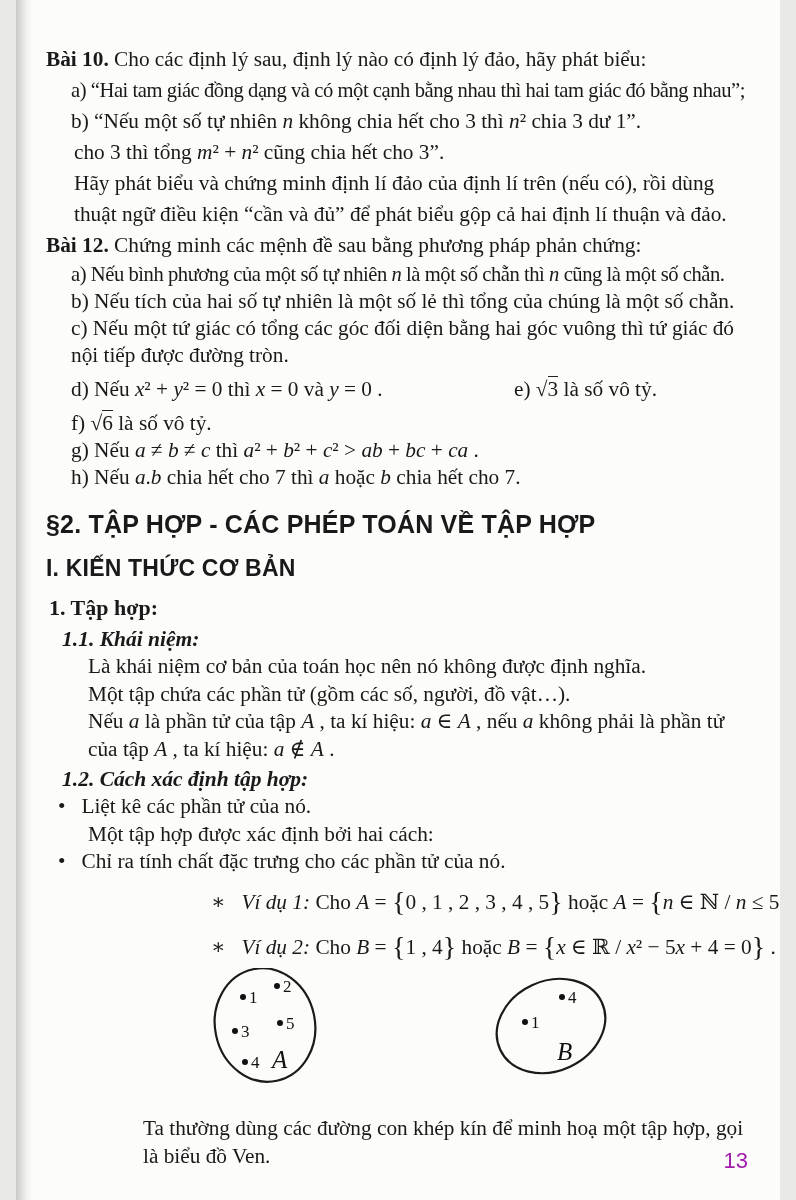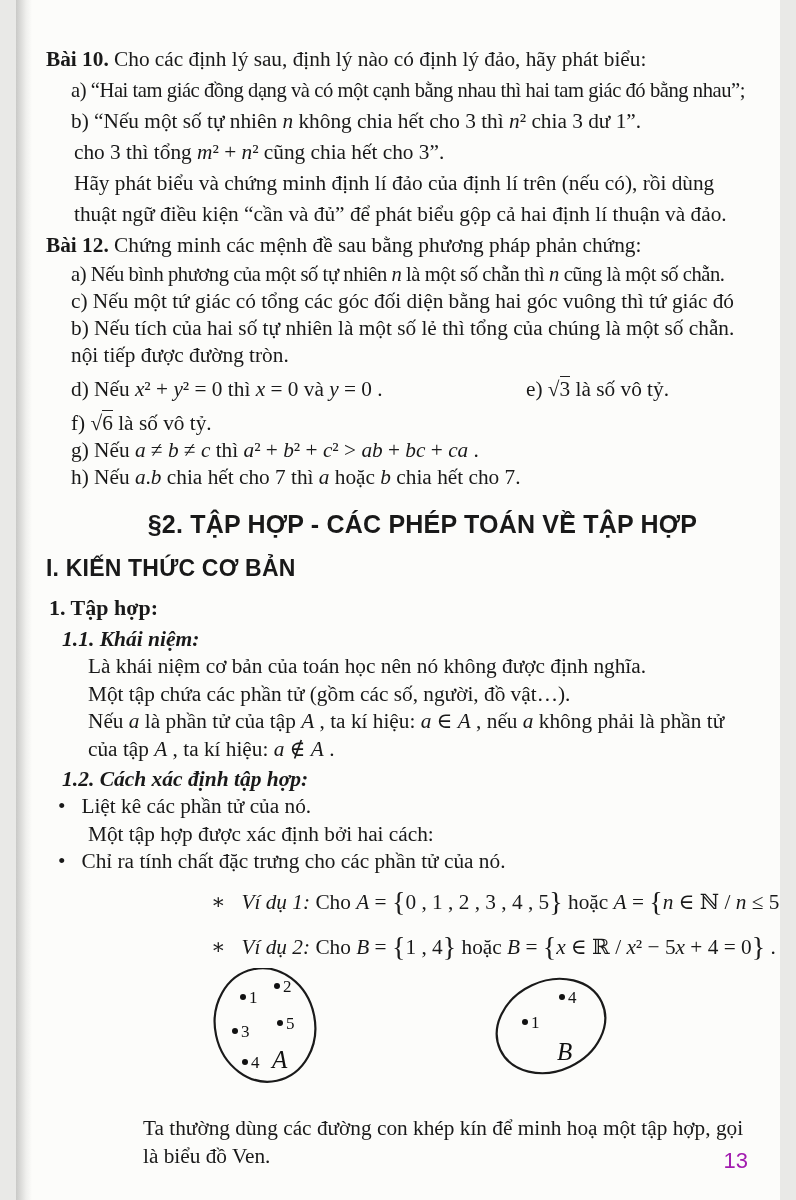--- a/index.html
+++ b/index.html
@@ -14,26 +14,26 @@
   }
   .content{position:absolute;left:30px;top:44px;width:740px;}
   .line{position:relative;font-size:21.3px;line-height:31px;white-space:nowrap;}
   .line i{font-family:"Liberation Serif",serif;}
   .lbl{font-weight:bold;}
   .l1{padding-left:25px;}
   .l2{padding-left:28px;}
   .tight{font-size:20.6px;letter-spacing:-0.45px;}
   .grp{line-height:27px;}
   .mt1{margin-top:7px;}
-  .rt{position:absolute;left:480px;top:0;}
+  .rt{position:absolute;left:468px;top:0;}
   .ov{display:inline-block;border-top:1.4px solid #222;line-height:1.05;padding-top:1px;}
   .brc{font-size:1.32em;font-style:normal;vertical-align:-0.08em;}
   .section-heading{
     font-family:"Liberation Sans","DejaVu Sans",sans-serif;
-    font-weight:bold;font-size:25px;text-align:right;width:88%;
+    font-weight:bold;font-size:25px;text-align:left;width:88%;
     margin-top:18px;letter-spacing:0.2px;
   }
   .kien-thuc{
     font-family:"Liberation Sans","DejaVu Sans",sans-serif;
     font-weight:bold;font-size:23px;margin-top:13px;letter-spacing:0.2px;
   }
   .tap-hop{font-weight:bold;font-size:22px;margin-top:8px;padding-left:3px;}
   .hsub{font-weight:bold;font-style:italic;font-size:21.5px;padding-left:16px;line-height:28px;margin-top:2px;}
   .k{padding-left:42px;line-height:27.5px;}
   .kb{padding-left:12px;line-height:27.5px;}
@@ -57,22 +57,22 @@
 
     <div>
         <div class="line "><span class="lbl">Bài 10.</span>  Cho các định lý sau, định lý nào có định lý đảo, hãy phát biểu:</div>
         <div class="line l1 tight">a) “Hai tam giác đồng dạng và có một cạnh bằng nhau thì hai tam giác đó bằng nhau”;</div>
         <div class="line l1">b) “Nếu một số tự nhiên  <i>n</i>  không chia hết cho 3 thì  <i>n</i>²  chia 3 dư 1”.</div>
         <div class="line l2">cho 3 thì tổng  <i>m</i>² + <i>n</i>²  cũng chia hết cho 3”.</div>
         <div class="line l2">Hãy phát biểu và chứng minh định lí đảo của định lí trên (nếu có), rồi dùng</div>
         <div class="line l2">thuật ngữ điều kiện “cần và đủ” để phát biểu gộp cả hai định lí thuận và đảo.</div>
         <div class="line "><span class="lbl">Bài 12.</span> Chứng minh các mệnh đề sau bằng phương pháp phản chứng:</div>
         <div class="line l1 tight grp">a) Nếu bình phương của một số tự nhiên <i>n</i> là một số chẵn thì <i>n</i> cũng là một số chẵn.</div>
+        <div class="line l1 grp">b) Nếu tích của hai số tự nhiên là một số lẻ thì tổng của chúng là một số chẵn.</div>
         <div class="line l1 grp">c) Nếu một tứ giác có tổng các góc đối diện bằng hai góc vuông thì tứ giác đó</div>
-        <div class="line l1 grp">b) Nếu tích của hai số tự nhiên là một số lẻ thì tổng của chúng là một số chẵn.</div>
         <div class="line l1 grp">nội tiếp được đường tròn.</div>
         <div class="line l1 grp mt1">d) Nếu  <i>x</i>² + <i>y</i>² = 0  thì  <i>x</i> = 0  và  <i>y</i> = 0 .<span class="rt">e)  √<span class="ov">3</span>  là số vô tỷ.</span></div>
         <div class="line l1 grp mt1">f)  √<span class="ov">6</span>  là số vô tỷ.</div>
         <div class="line l1 grp">g) Nếu  <i>a</i> ≠ <i>b</i> ≠ <i>c</i>  thì  <i>a</i>² + <i>b</i>² + <i>c</i>² &gt; <i>ab</i> + <i>bc</i> + <i>ca</i> .</div>
         <div class="line l1 grp">h) Nếu  <i>a</i>.<i>b</i>  chia hết cho 7  thì  <i>a</i>  hoặc  <i>b</i>  chia hết cho 7.</div>
       </div>
 
     <div class="line section-heading">§2. TẬP HỢP -  CÁC PHÉP TOÁN VỀ TẬP HỢP</div>
 
     <div class="line kien-thuc">I.  KIẾN THỨC CƠ BẢN</div>

